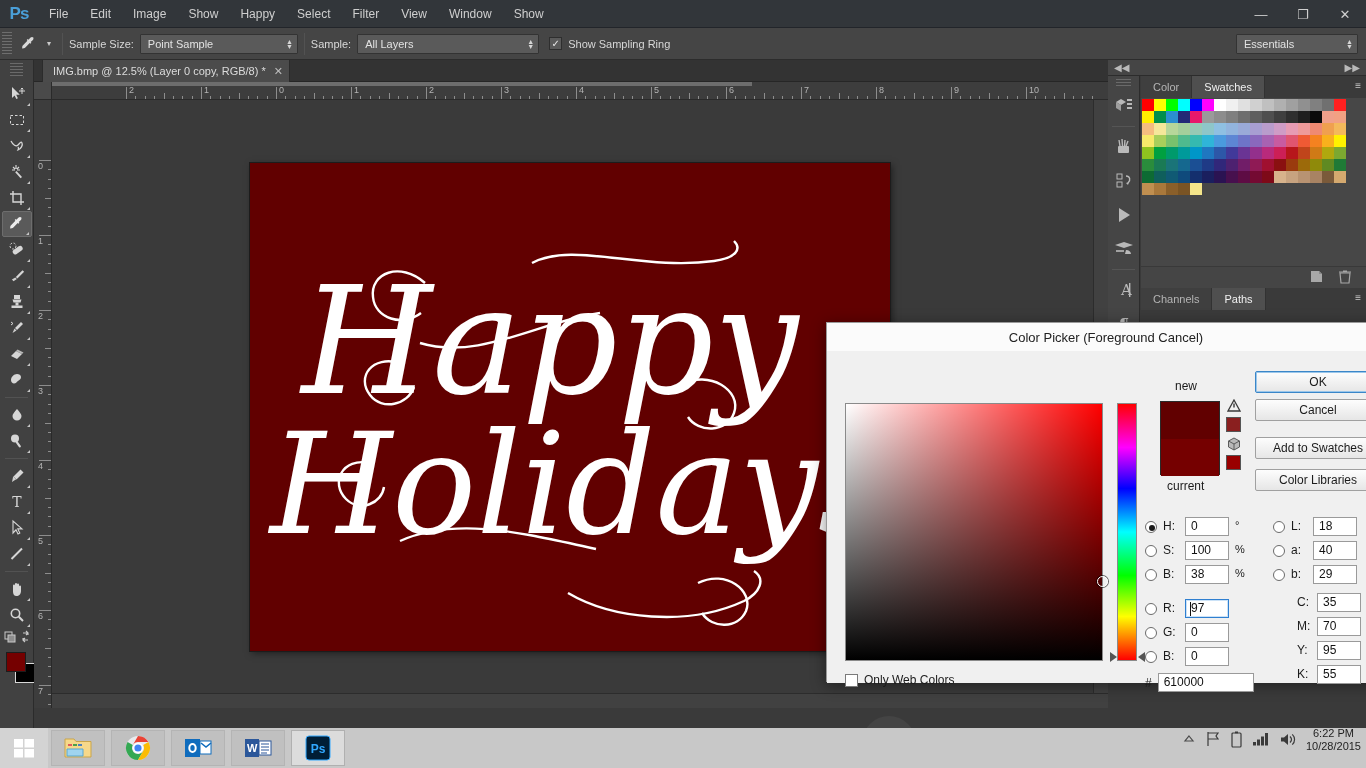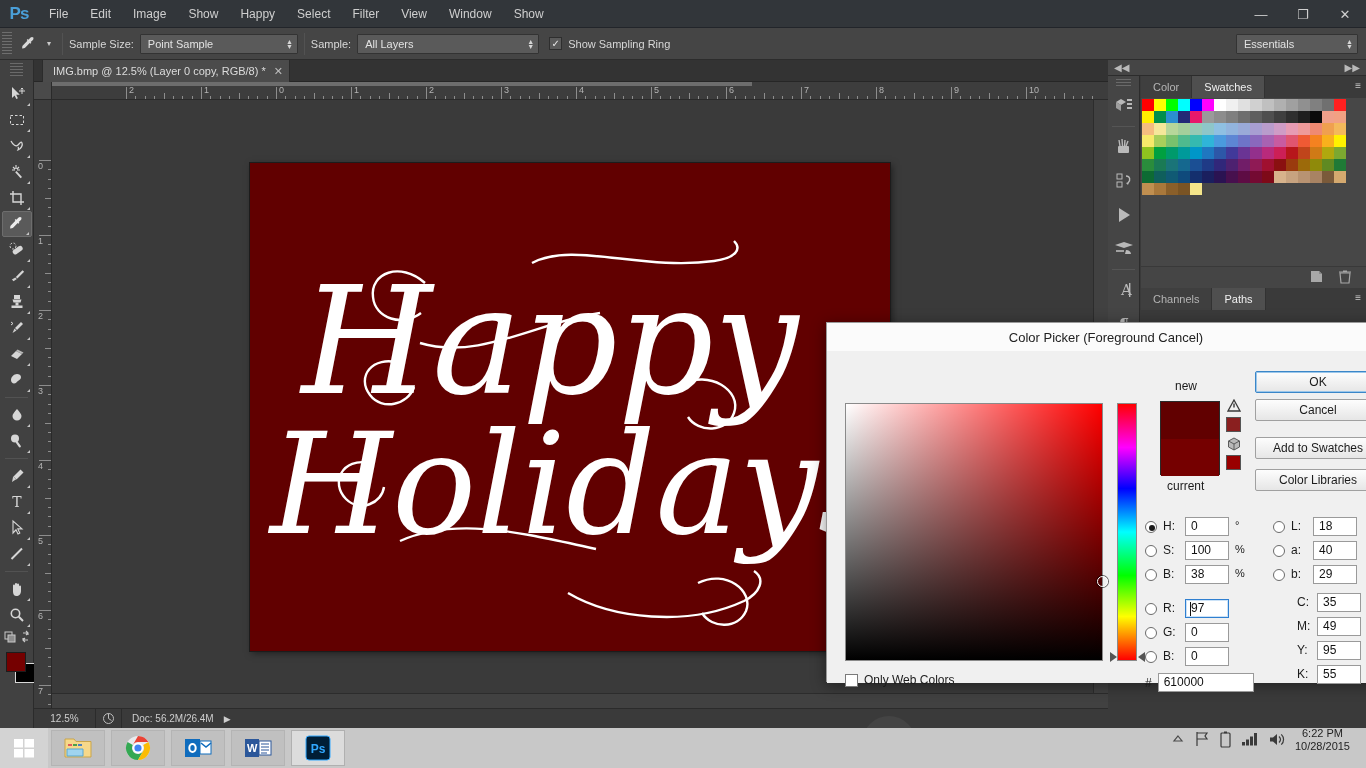--- a/index.html
+++ b/index.html
@@ -313,21 +313,21 @@
     width:48px; height:40px; display:flex; align-items:center; justify-content:center;
     background:#d3d3d3;
   }
   .tb-item {
     width:54px; height:36px; margin:0 3px; display:flex; align-items:center; justify-content:center;
     background:#c0c0c0; border:1px solid #b4b4b4;
   }
   .tb-item.active { background:#dcdcdc; border:1px solid #b0b0b0; }
   .tray {
     position:absolute; right:0; top:0; height:24px; display:flex; align-items:center; gap:10px;
-    padding-right:16px; color:#2a2a2a; font-size:11px;
+    padding-right:5px; color:#2a2a2a; font-size:11px;
   }
   .tray-clock { text-align:center; line-height:13px; font-size:11px; color:#1f1f1f; }
   .watermark {
     position:absolute; left:862px; top:716px; width:54px; height:54px;
     border-radius:50%; background:rgba(255,255,255,.05);
   }
 </style>
 </head>
 <body>
 
@@ -761,31 +761,20 @@
           </g>
           <text x="300" y="230" text-anchor="middle" fill="#ffffff" font-family="DejaVu Serif, serif" font-size="150" font-style="italic">Happy</text>
           <text x="330" y="370" text-anchor="middle" fill="#ffffff" font-family="DejaVu Serif, serif" font-size="140" font-style="italic">Holidays</text>
         </svg>
       </div>
     </div>
   </div>
   <div class="scroll-v"></div>
   <div class="scroll-h"></div>
 
-  <div class="statusbar">
-    <div class="st-zoom">12.5%</div>
-    <div class="st-icon">
-      <svg width="13" height="13" viewBox="0 0 13 13">
-          <circle cx="6.5" cy="6.5" r="5" fill="none" stroke="#bdbdbd"></circle>
-          <path d="M6.5 1.5v5l3 2" stroke="#bdbdbd" fill="none"></path>
-        </svg>
-    </div>
-    <div class="st-doc">Doc: 56.2M/26.4M</div>
-    <div class="st-arrow">▶</div>
-  </div>
 
   <div class="right-dock">
     <div class="dock-collapse">
       <span class="dc-left">◀◀</span>
       <span class="dc-right">▶▶</span>
     </div>
 
     <div class="icon-rail">
       <div class="rail-grip"></div>
       <div class="rail-btn">
@@ -1112,21 +1101,21 @@
           </div>
         </div>
 
         <div class="cmyk-col">
           <div class="frow">
             <span class="cm-label">C:</span>
             <span class="cm-input">35</span>
           </div>
           <div class="frow">
             <span class="cm-label">M:</span>
-            <span class="cm-input">49</span>
+            <span class="cm-input">70</span>
           </div>
           <div class="frow">
             <span class="cm-label">Y:</span>
             <span class="cm-input">95</span>
           </div>
           <div class="frow">
             <span class="cm-label">K:</span>
             <span class="cm-input">55</span>
           </div>
         </div>

